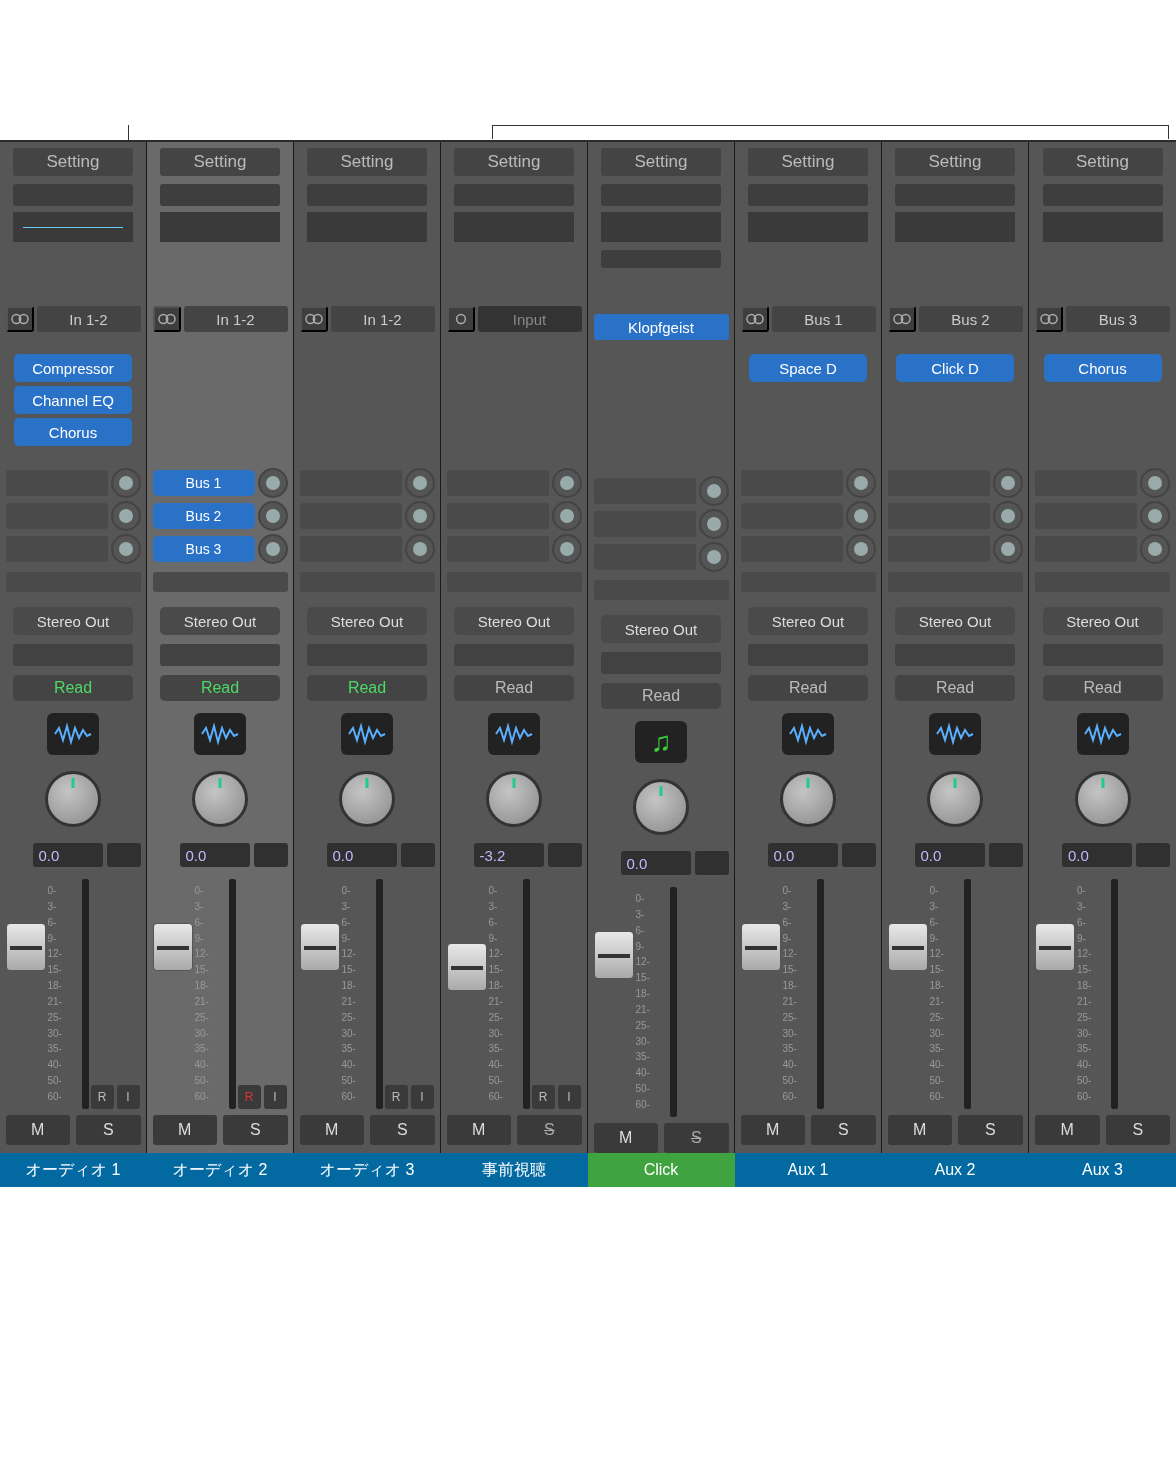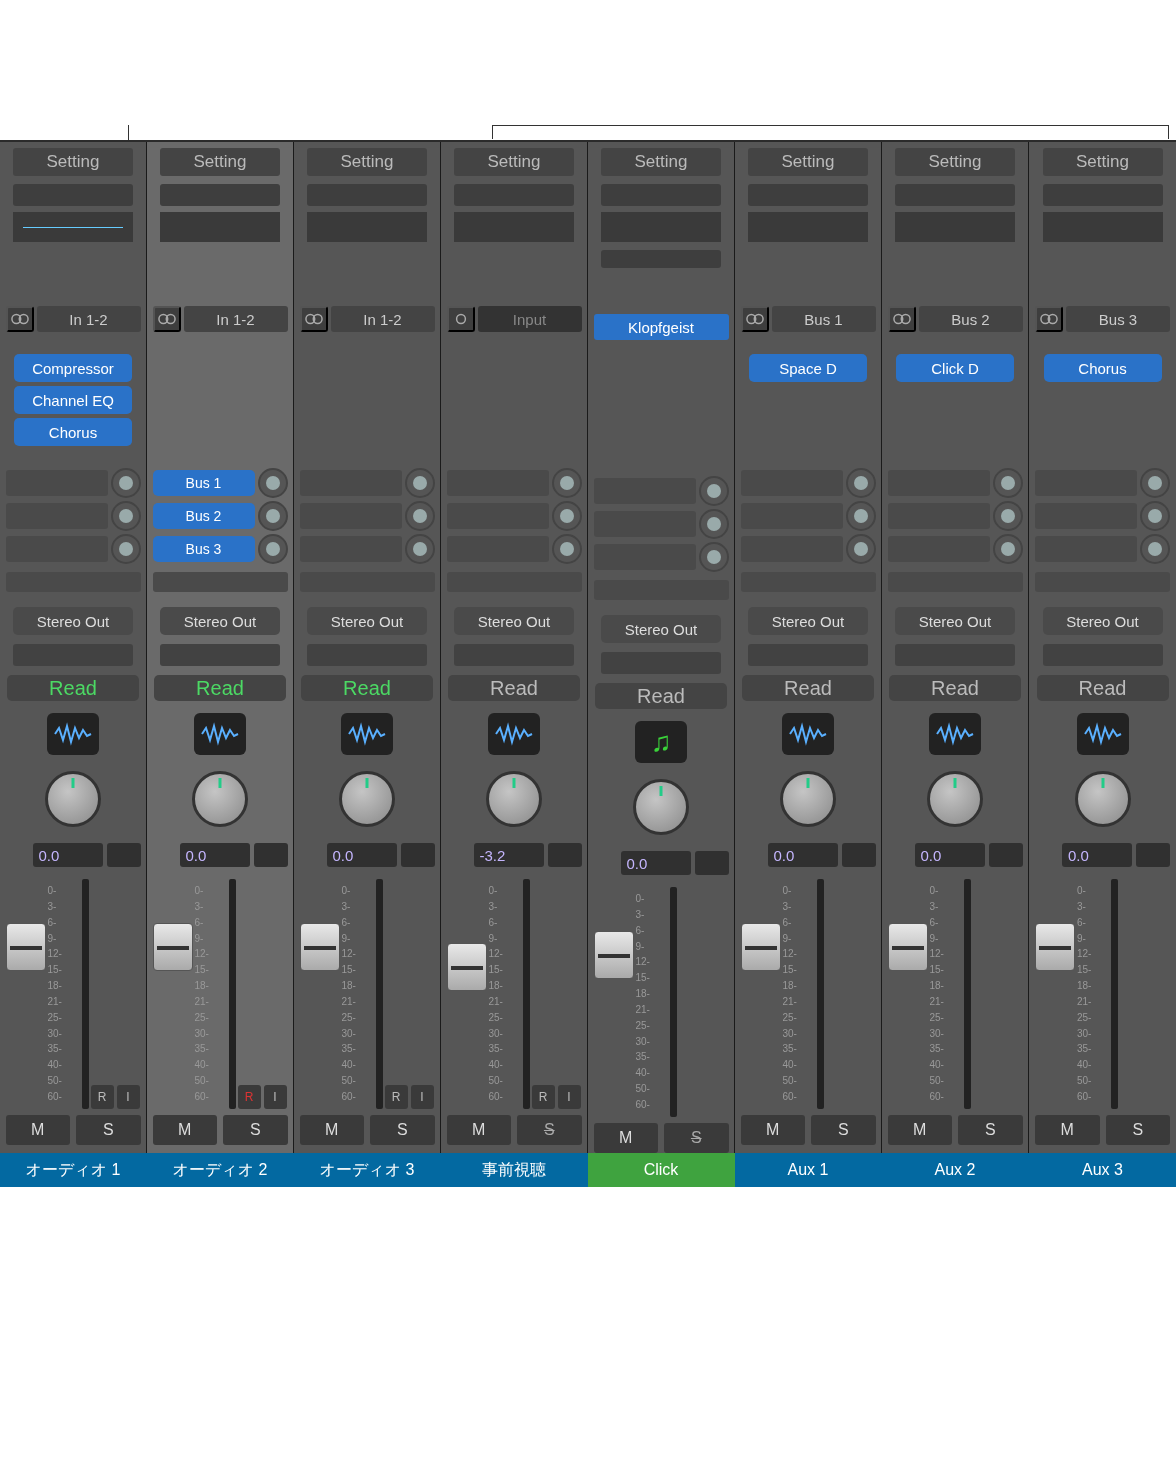--- a/index.html
+++ b/index.html
@@ -87,21 +87,21 @@
   .send-knob{width:30px;height:30px;border-radius:50%;background:#555;border:2px solid #444;
     display:flex;align-items:center;justify-content:center;}
   .send-knob::after{content:"";width:14px;height:14px;border-radius:50%;background:#9aa;}
   .send-label{flex:1;height:26px;background:#2a72c8;color:#fff;font-size:14px;
     border-radius:5px;display:flex;align-items:center;justify-content:center;border:none;}
 
   .output-btn{width:120px;height:28px;background:#4a4a4a;color:#ddd;font-size:15px;
     border:none;border-radius:5px;margin:6px 0;}
   .group-slot{width:120px;height:22px;background:#424242;border-radius:3px;margin:3px 0;}
 
-  .auto-btn{width:132px;height:26px;background:#444;color:#4cd964;font-size:20px;
+  .auto-btn{width:120px;height:26px;background:#444;color:#4cd964;font-size:16px;
     border:none;border-radius:5px;margin:6px 0;}
   .auto-btn.grey{color:#bbb;}
 
   .icon-btn{width:52px;height:42px;background:#222;border-radius:6px;
     display:flex;align-items:center;justify-content:center;margin:6px 0;}
   .wave-ic svg{width:40px;height:24px;}
   .music-ic{color:#3ad23a;font-size:28px;}
 
   .pan-knob{width:56px;height:56px;border-radius:50%;
     background:radial-gradient(circle at 40% 35%,#c5c5c5,#888);

